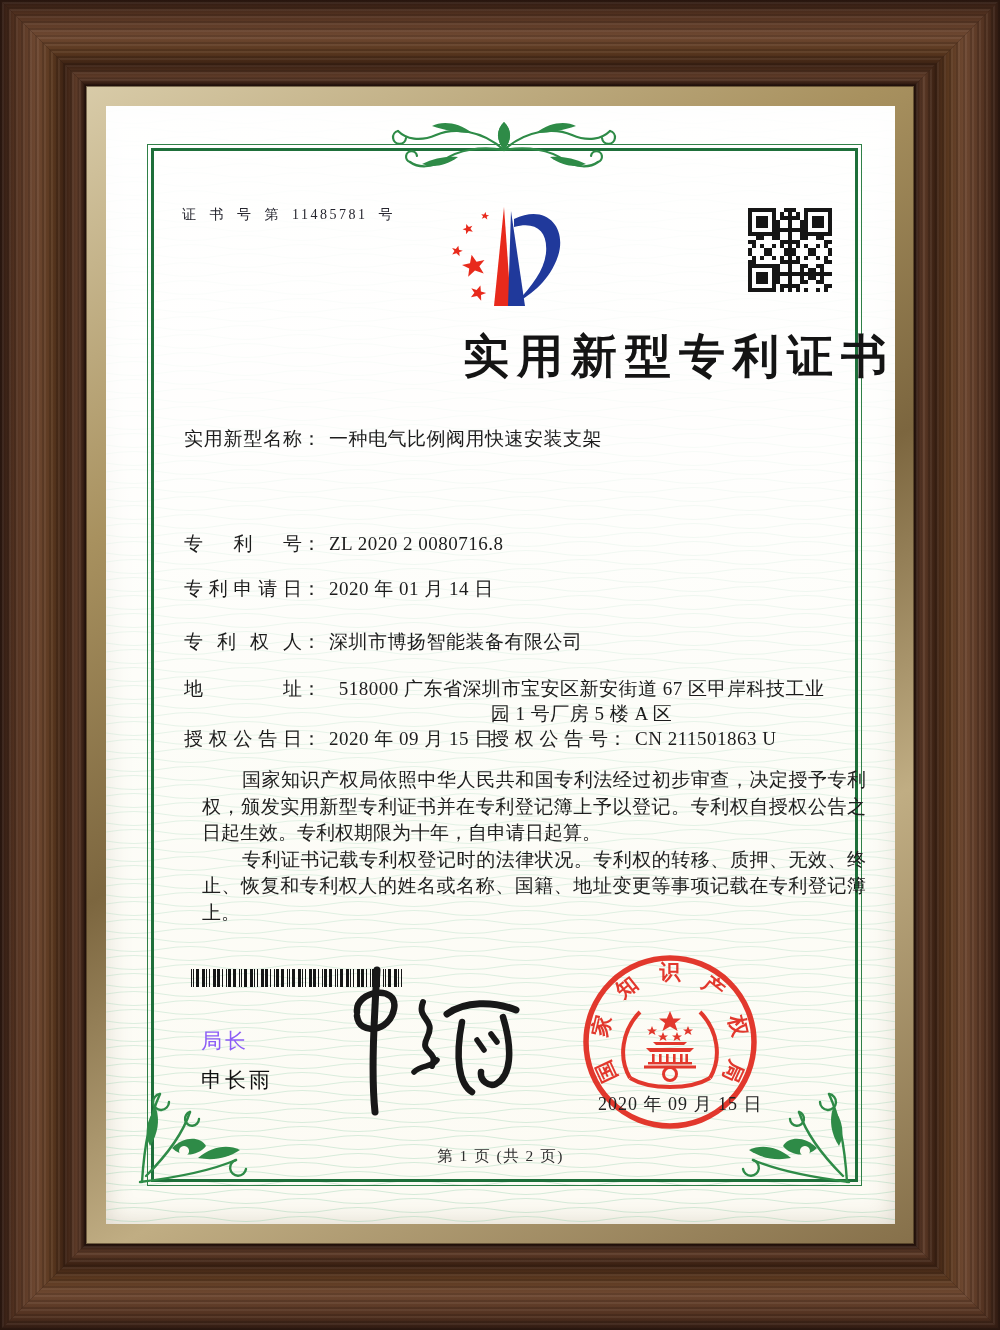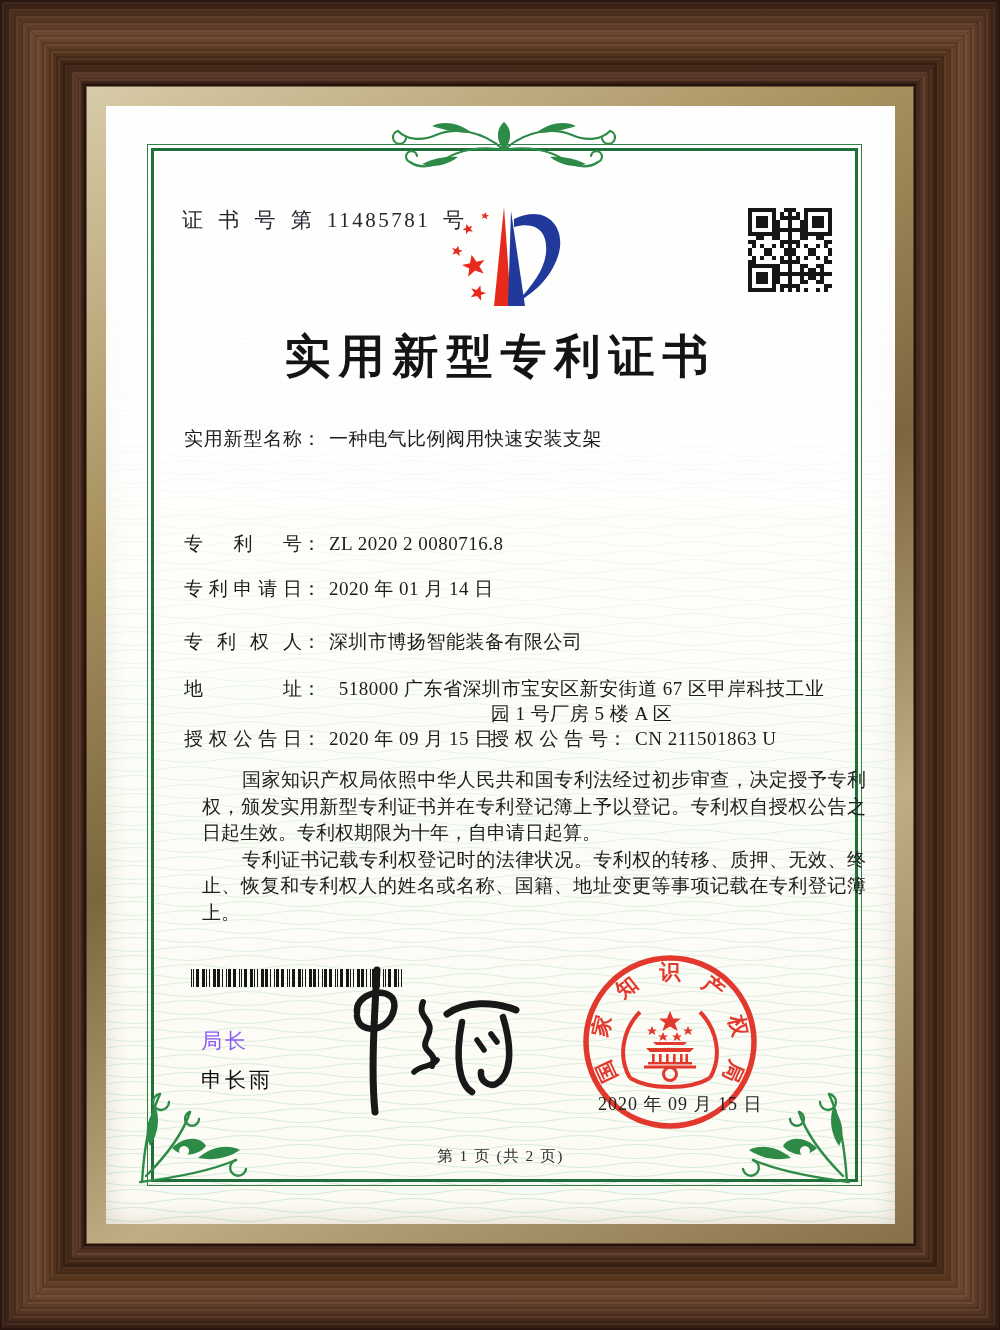--- a/index.html
+++ b/index.html
@@ -41,22 +41,22 @@
           background:linear-gradient(180deg, rgba(255,255,255,.96) 0%, rgba(255,255,255,.85) 28%, rgba(252,255,252,.45) 58%, rgba(240,250,240,.05) 100%); }
 
   .green-border { position:absolute; left:45px; top:42px; right:37px; bottom:42px; z-index:2;
                   border:3px solid #1e6f3a; outline:1px solid #2f8047; outline-offset:3px; }
   .orn { position:absolute; z-index:2; }
   .orn-right { transform:scaleX(-1); }
 
   .content { position:absolute; inset:0; z-index:3; color:#1c1c1c; }
   .abs { position:absolute; }
 
-  .cert-no { left:76px; top:100px; font-size:21px; letter-spacing:2.5px; word-spacing:5px; color:#25252e; }
-  .title { left:0; right:0; top:220px; text-align:center; font-size:46px; font-weight:700; letter-spacing:8px; color:#141414; }
+  .cert-no { left:76px; top:100px; font-size:14px; letter-spacing:2.5px; word-spacing:5px; color:#25252e; }
+  .title { left:0; right:0; top:220px; text-align:right; font-size:46px; font-weight:700; letter-spacing:8px; color:#141414; }
 
   .frow { left:78px; right:40px; font-size:19px; line-height:26px; }
   .flabel { display:inline-block; width:118px; text-align:justify; text-align-last:justify; vertical-align:top; }
   .fcolon { display:inline-block; margin:0 8px 0 0; vertical-align:top; }
   .fvalue { display:inline-block; vertical-align:top; letter-spacing:.5px;text-align:center; }
   .fvalue-wrap { width:505px; line-height:25px; }
   .pair2 { position:absolute; left:306px; top:0; white-space:nowrap; }
 
   .paras { left:76px; top:661px; width:664px; font-size:19px; line-height:26.5px; text-align:justify; color:#202020;margin-left:20px; }
   .paras p { text-indent:2.1em; margin:0; }

